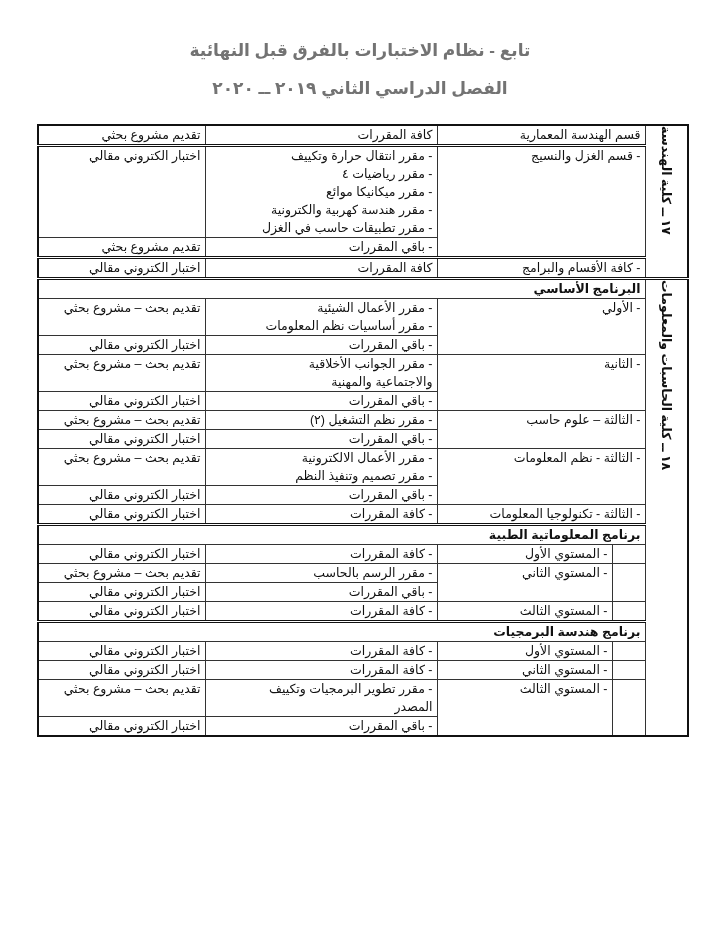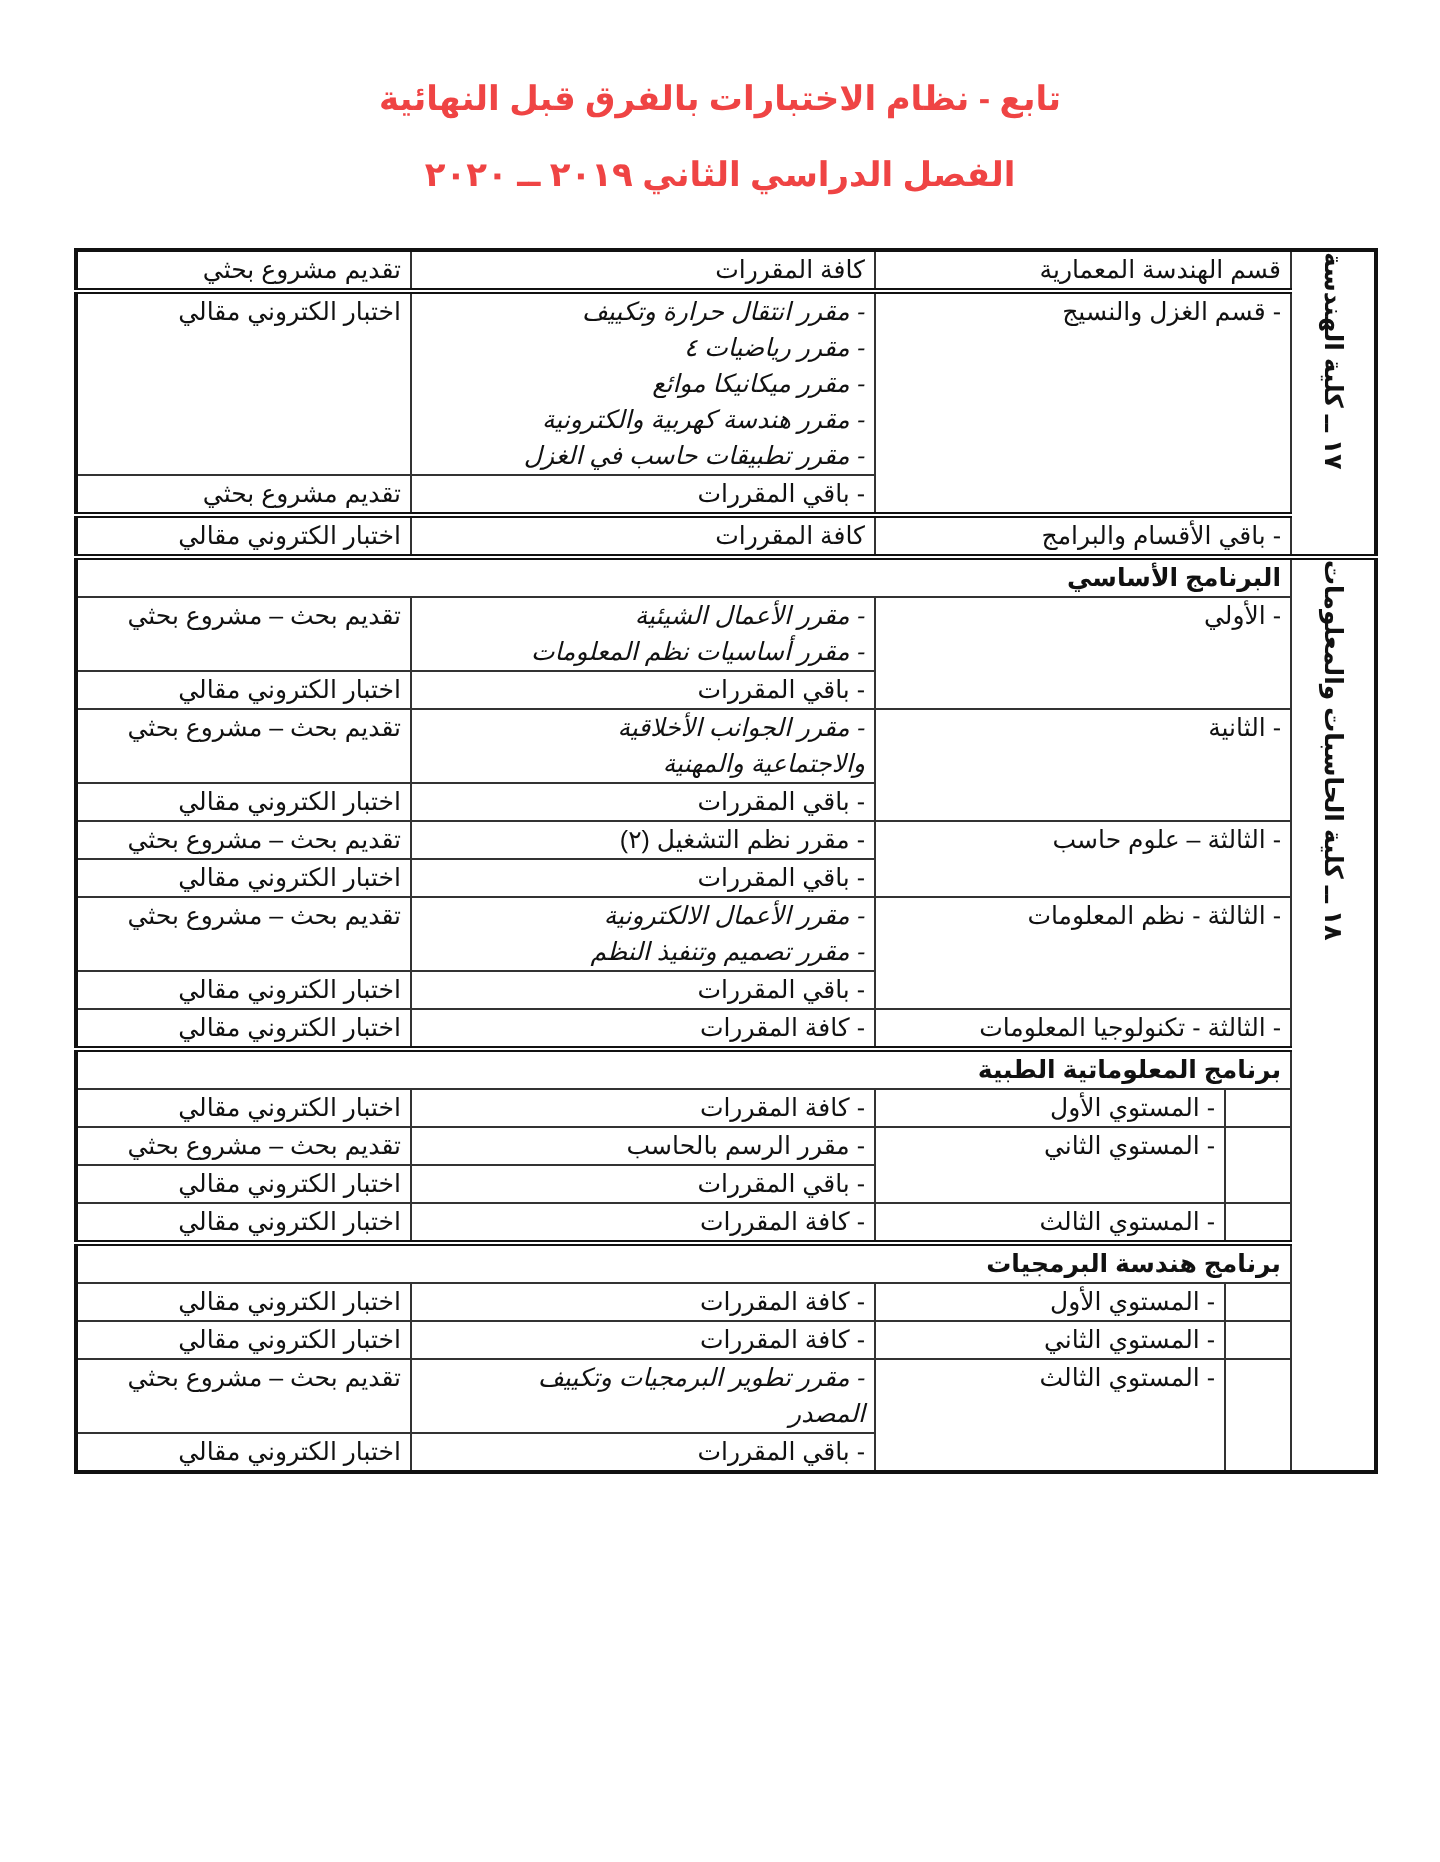--- a/index.html
+++ b/index.html
@@ -1,32 +1,32 @@
 <!DOCTYPE html>
 <html><head>
 <meta charset="utf-8">
 <style>
   html, body { margin:0; padding:0; background:#ffffff; }
   body { width:720px; height:931px; position:relative; overflow:hidden;
          font-family: "Liberation Sans", "DejaVu Sans", sans-serif; color:#111; }
   .title { position:absolute; left:0; width:720px; text-align:center; direction:rtl;
-           font-weight:bold; font-size:17px; color:#ef4444; }
+           font-weight:bold; font-size:17px; color:#737373; }
   #t1 { top:40px; }
   #t2 { top:78px; }
   table.main { position:absolute; left:37px; top:124px; width:650px;
                border-collapse:collapse; direction:rtl; border:2.5px solid #111; table-layout:fixed; }
   table.main td { border:1px solid #333; font-size:12.5px; line-height:18px; padding:0 4px;
                   vertical-align:top; text-align:right; }
   td.college { width:34px; text-align:center; vertical-align:top; padding-top:4px; border-left:2px solid #111; }
   td.college .vt { writing-mode:vertical-rl; font-weight:bold; font-size:12.5px; white-space:nowrap; margin:0 auto; }
   tr.dbl td { border-top:3px double #111; }
   td.prog { font-weight:bold;margin-left:30px; }
   td.blank { width:25px; }
   td.lvl { width:166px; }
-  .line { display:block;font-style:italic; }
+  .line { display:block; }
 </style>
 </head>
 <body>
 
 <div id="t1" class="title">تابع - نظام الاختبارات بالفرق قبل النهائية</div>
 <div id="t2" class="title">الفصل الدراسي الثاني ٢٠١٩ ــ ٢٠٢٠</div>
 
 <table class="main">
   <colgroup>
     <col style="width:43px">
@@ -54,21 +54,21 @@
       <span class="line">- مقرر هندسة كهربية والكترونية</span>
       <span class="line">- مقرر تطبيقات حاسب في الغزل</span>
     </td>
     <td>اختبار الكتروني مقالي</td>
   </tr>
   <tr>
     <td>- باقي المقررات</td>
     <td>تقديم مشروع بحثي</td>
   </tr>
   <tr class="dbl">
-    <td colspan="2">- باقي الأقسام والبرامج</td>
+    <td colspan="2">- كافة الأقسام والبرامج</td>
     <td>كافة المقررات</td>
     <td>اختبار الكتروني مقالي</td>
   </tr>
 
   <tr class="dbl">
     <td class="college" rowspan="22">
           <div class="vt">١٨ ــ كلية الحاسبات والمعلومات</div>
         </td>
     <td colspan="4" class="prog">البرنامج الأساسي</td>
   </tr>

